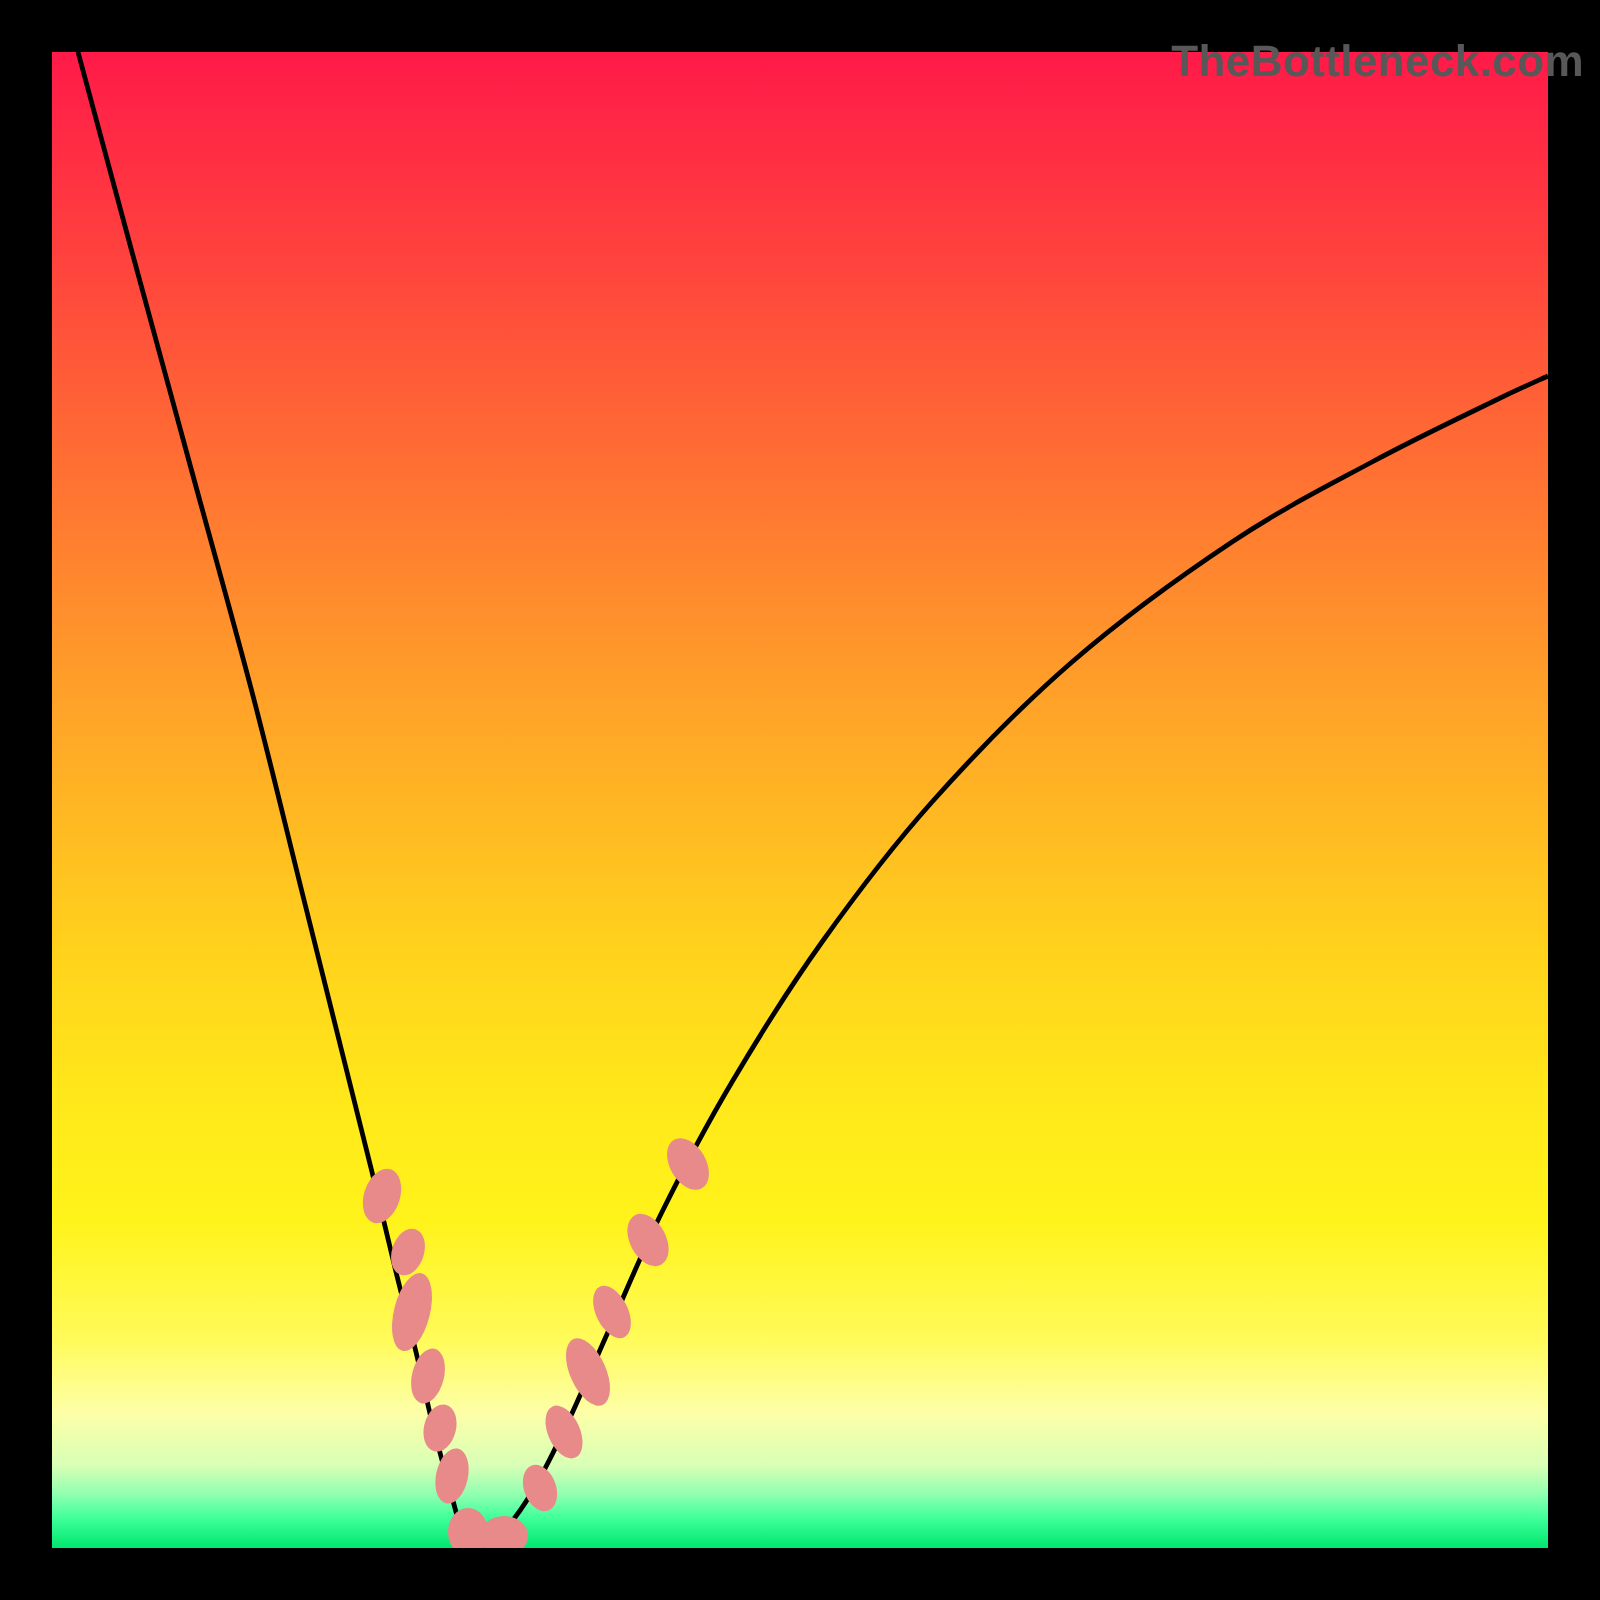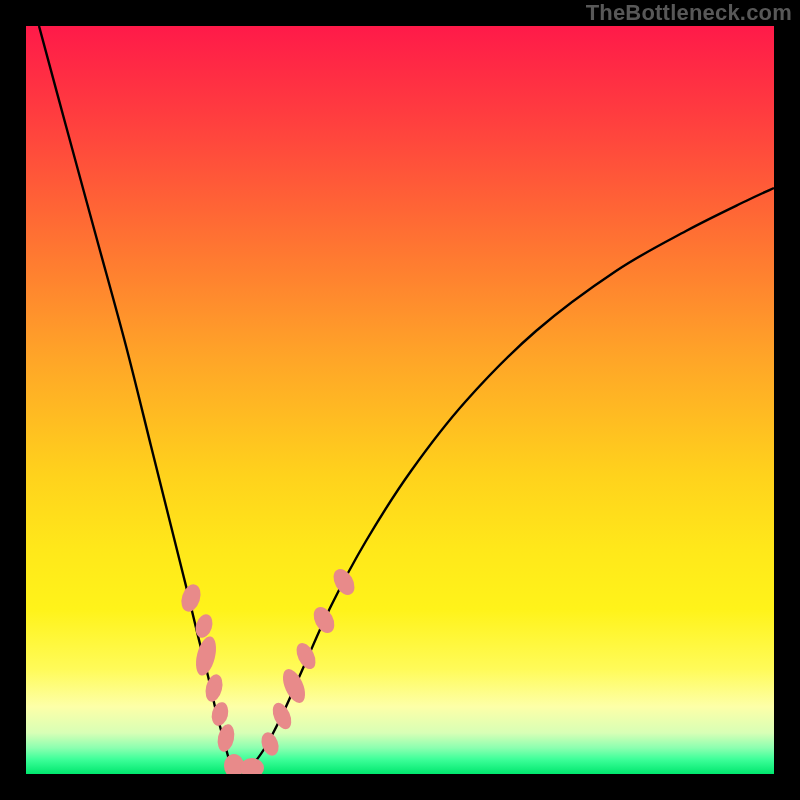--- a/index.html
+++ b/index.html
@@ -29,21 +29,21 @@
         #fffb59 86%,
         #fdffa8 91%,
         #d8ffb6 94.5%,
         #8cffb0 96.5%,
         #3fff9a 98%,
         #00e76e 100%
       );
     }
     .watermark {
       position: absolute;
-      top: 0;
+      top: 18px;
       right: 8px;
       font-size: 22px;
       font-weight: 600;
       color: #585858;
       letter-spacing: 0.2px;
       font-family: Arial, Helvetica, sans-serif;
     }
     .curve-svg {
       position: absolute;
       top: 26px;

